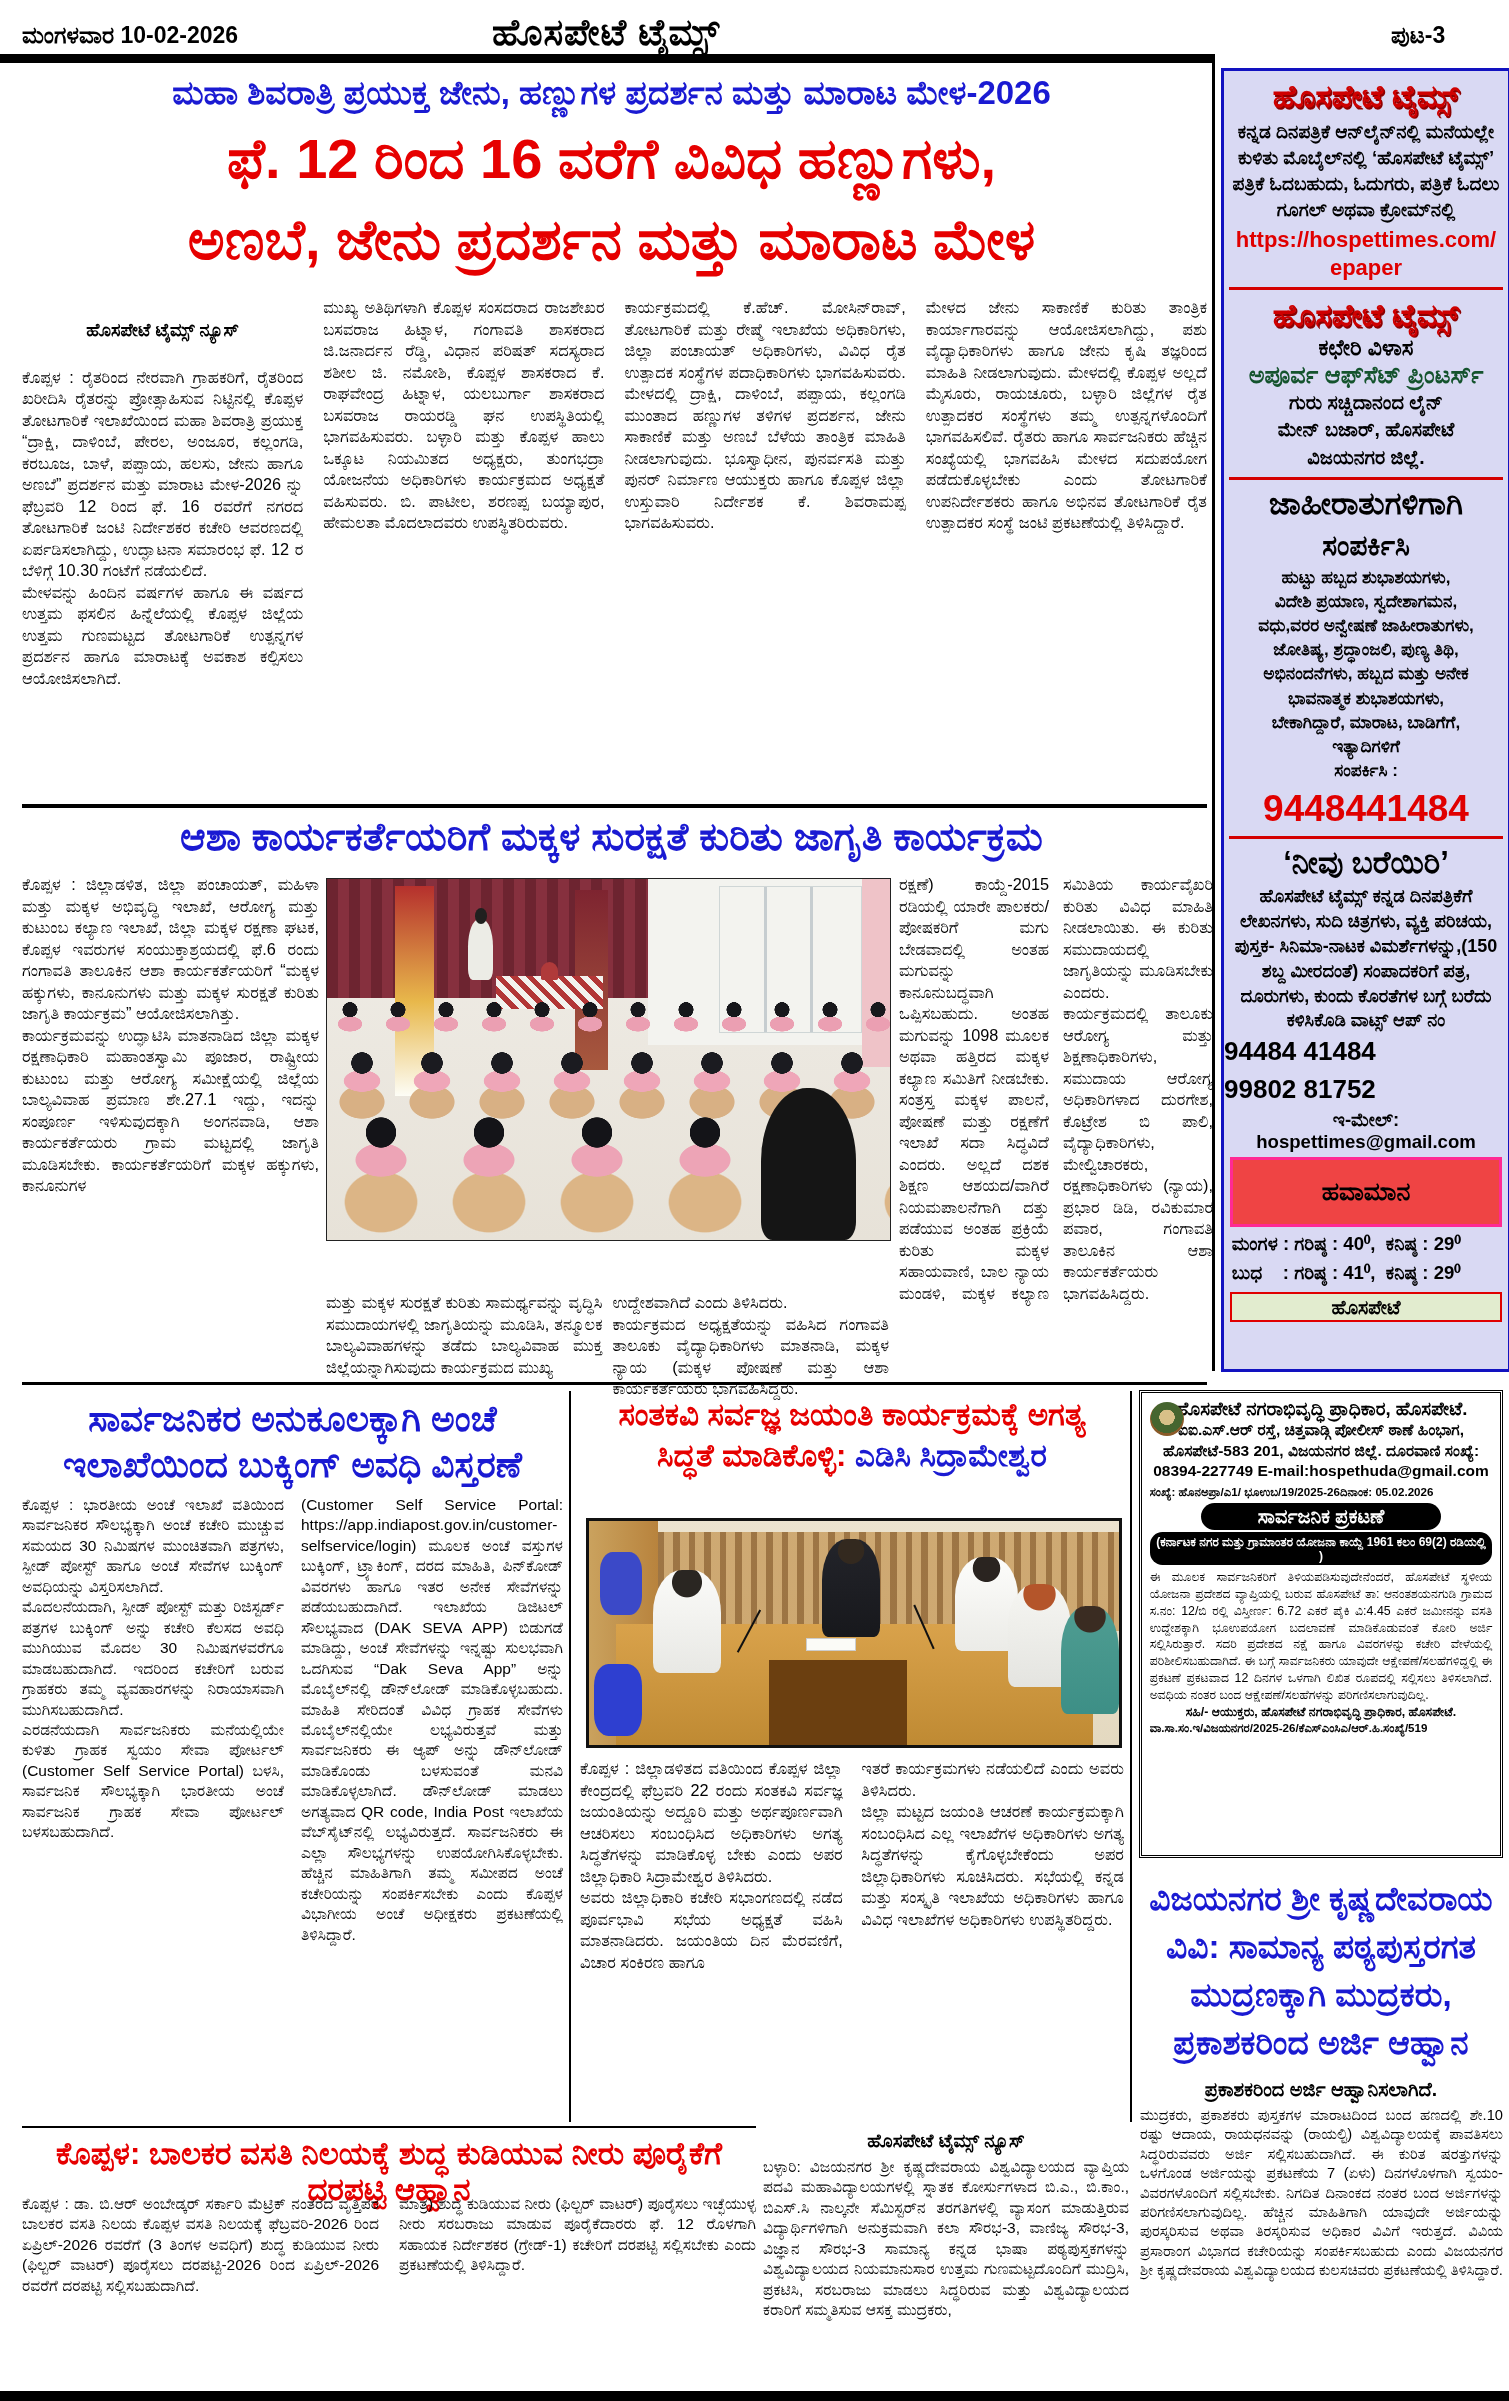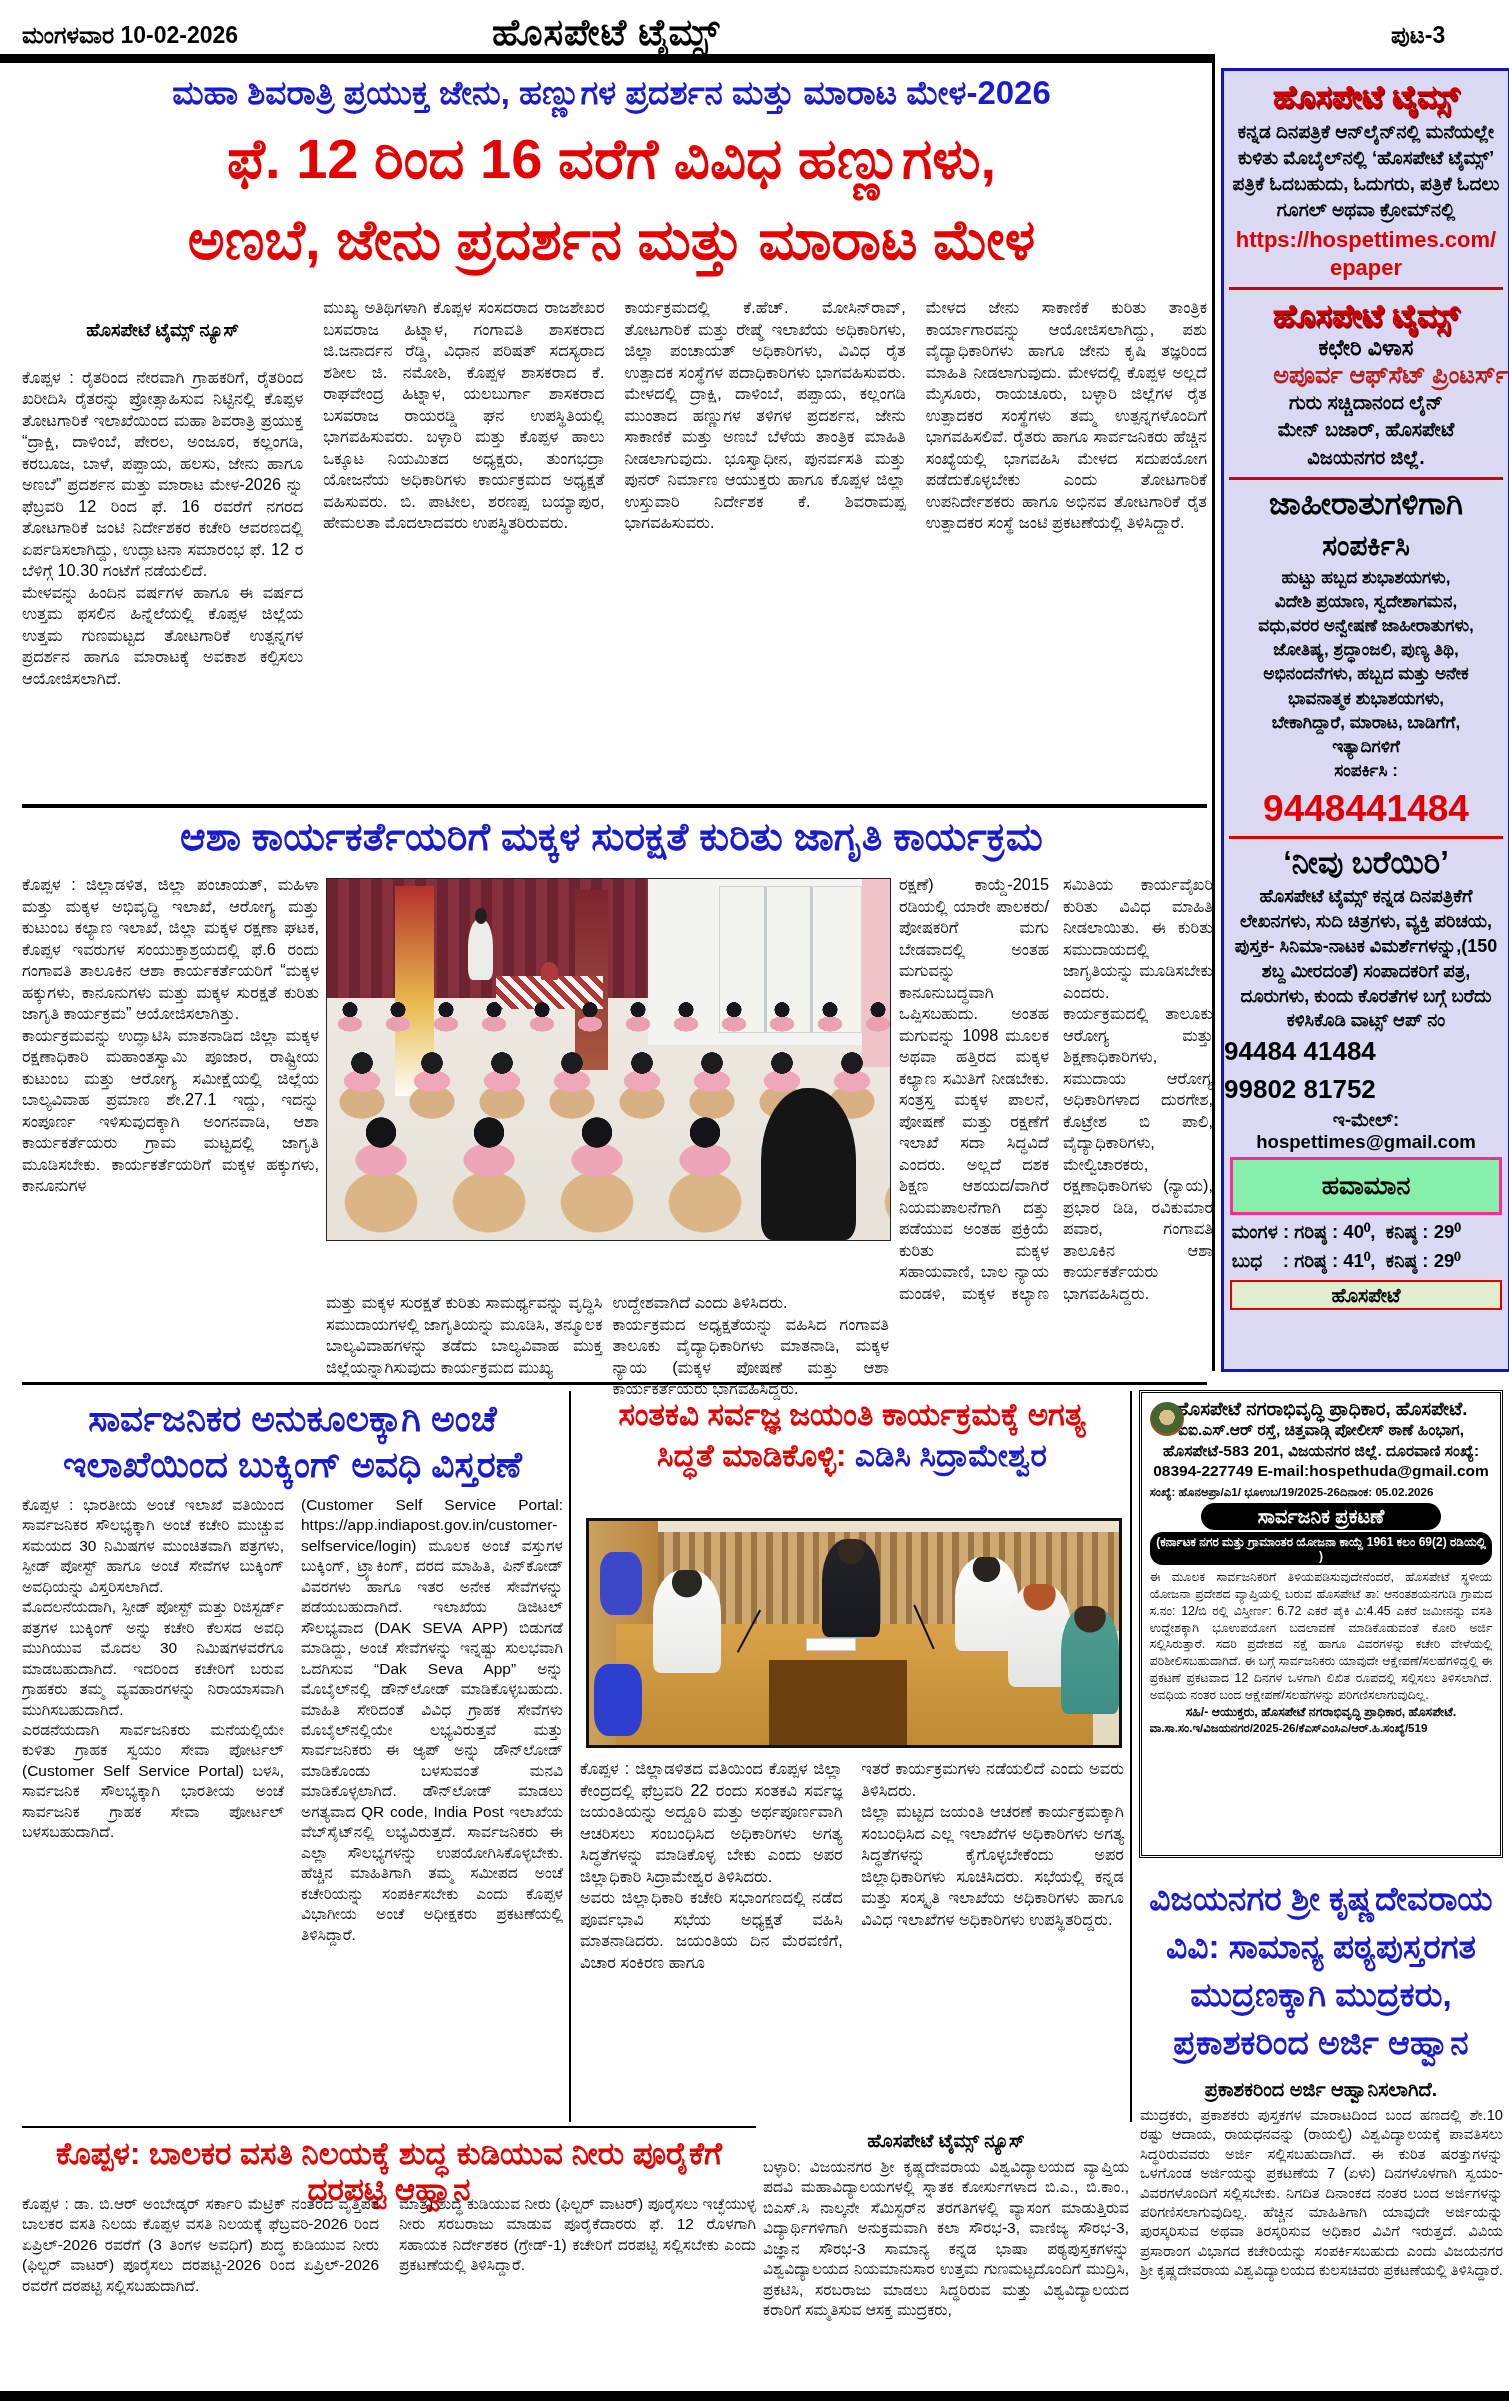--- a/index.html
+++ b/index.html
@@ -19,32 +19,32 @@
   .flexrow{display:flex;}
   
   .sidebar{left:1221px;top:68px;width:284px;height:1298px;background:#d9d9f3;
            border:3.1px solid #1212c0;overflow:hidden;}
   .sb-logo{margin-top:7.7px;text-align:center;font-size:31px;font-weight:800;color:#cf0000;
            text-shadow:1.5px 1.5px 0 #8d0000;line-height:1.15;}
   .sb-text{font-size:18.6px;font-weight:700;text-align:center;line-height:1.4;padding:4.6px 7.7px 0;}
   .sb-url{color:#e00000;font-weight:800;font-size:22px;text-align:center;line-height:1.25;margin-top:3.1px;}
   .red-div{height:3.1px;background:#d40000;margin:6.2px 4.6px;}
   .sb-office{font-size:22px;font-weight:700;text-align:center;margin-top:1.5px;}
-  .sb-printer{color:#b91c1c;font-weight:800;font-size:24px;text-align:right;}
+  .sb-printer{color:#14532d;font-weight:800;font-size:24px;text-align:center;}
   .sb-addr{font-size:19.4px;font-weight:700;text-align:center;line-height:1.4;}
   .sb-adt1{font-size:31px;font-weight:800;text-align:center;margin-top:6.2px;}
   .sb-adt2{font-size:28px;font-weight:800;text-align:center;margin:7.7px 0 3.1px;}
   .sb-adlist{font-size:17px;font-weight:700;text-align:center;line-height:1.42;}
   .sb-phone-big{font-size:37px;font-weight:800;color:#e00000;text-align:center;margin:4.6px 0 1.5px;}
   .sb-wtitle{font-size:31px;font-weight:800;text-align:center;margin-top:4.6px;}
   .sb-wtext{font-size:18px;font-weight:700;text-align:center;line-height:1.38;padding:3.1px 6.2px 0;}
   .sb-phone{font-size:26px;font-weight:800;text-align:left;line-height:1.45;}
   .sb-email{font-size:18.6px;font-weight:700;text-align:center;}
-  .sb-banner{margin:4.6px 6.2px 1.5px;background:#86efac;border:3.1px solid #ff2a93;text-align:center;
-             font-size:25px;font-weight:800;padding:11px 0;}
+  .sb-banner{margin:4.6px 6.2px 1.5px;background:#ef4444;border:3.1px solid #ff2a93;text-align:center;
+             font-size:25px;font-weight:800;padding:17px 0;}
   .sb-banner2{margin:3.1px 6.2px 1.5px;background:#e2eccf;border:2.3px solid #e00000;text-align:center;
              font-size:19.4px;font-weight:800;padding:1.5px 0;}
   .sb-wrows{font-size:18.6px;font-weight:800;padding:1.5px 7.7px;line-height:1.55;white-space:pre-wrap;}
   
   .huda-box{left:1139px;top:1390px;width:364px;height:468px;border:3.9px double #000;background:#fff;
             box-sizing:border-box;padding:4.6px 7.7px;overflow:hidden;}
   .huda-org{text-align:center;font-weight:800;font-size:18.6px;}
   .huda-addr{text-align:center;font-weight:700;font-size:15.5px;line-height:1.35;}
   .huda-refline{display:flex;justify-content:flex-start;font-weight:700;font-size:11.6px;margin-top:2.3px;}
   .huda-banner{margin:3.9px auto 2.3px;background:#000;color:#fff;border-radius:17px;text-align:center;

